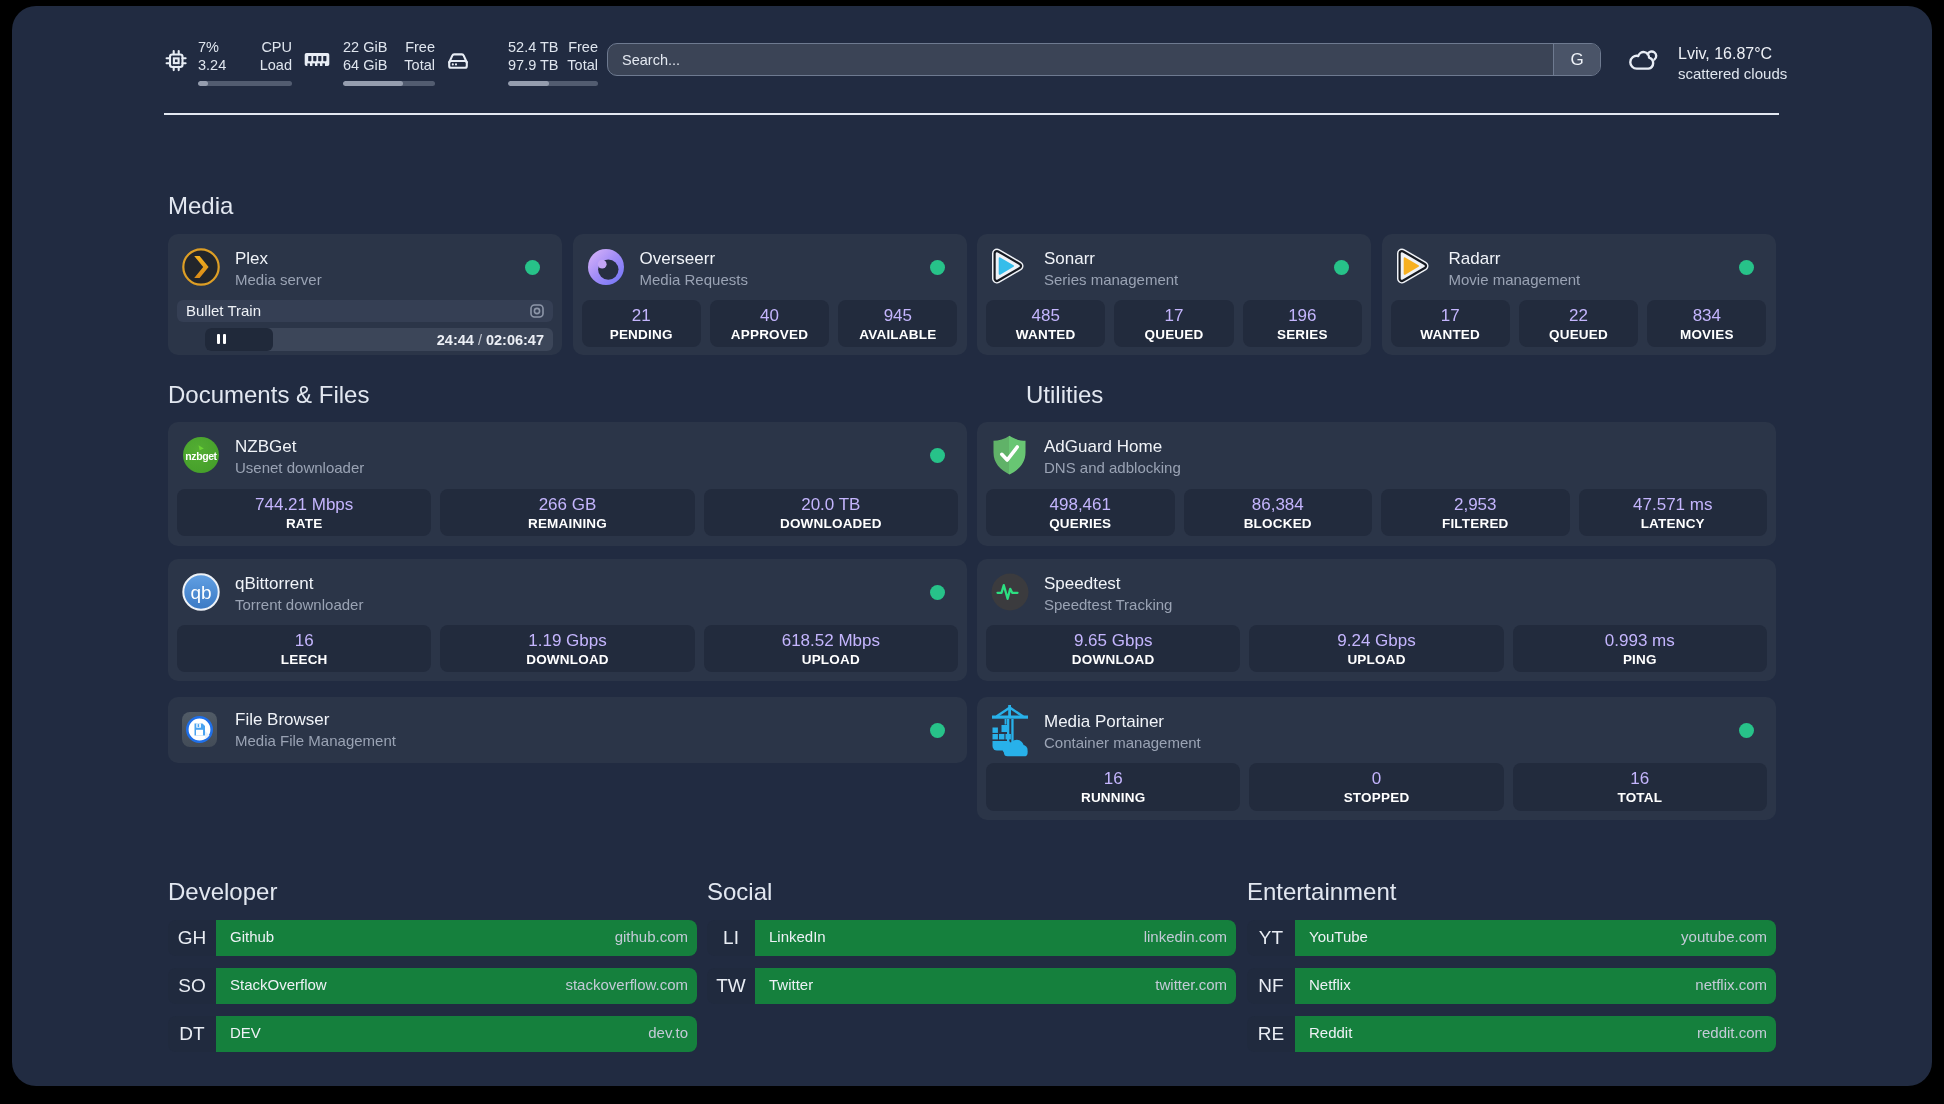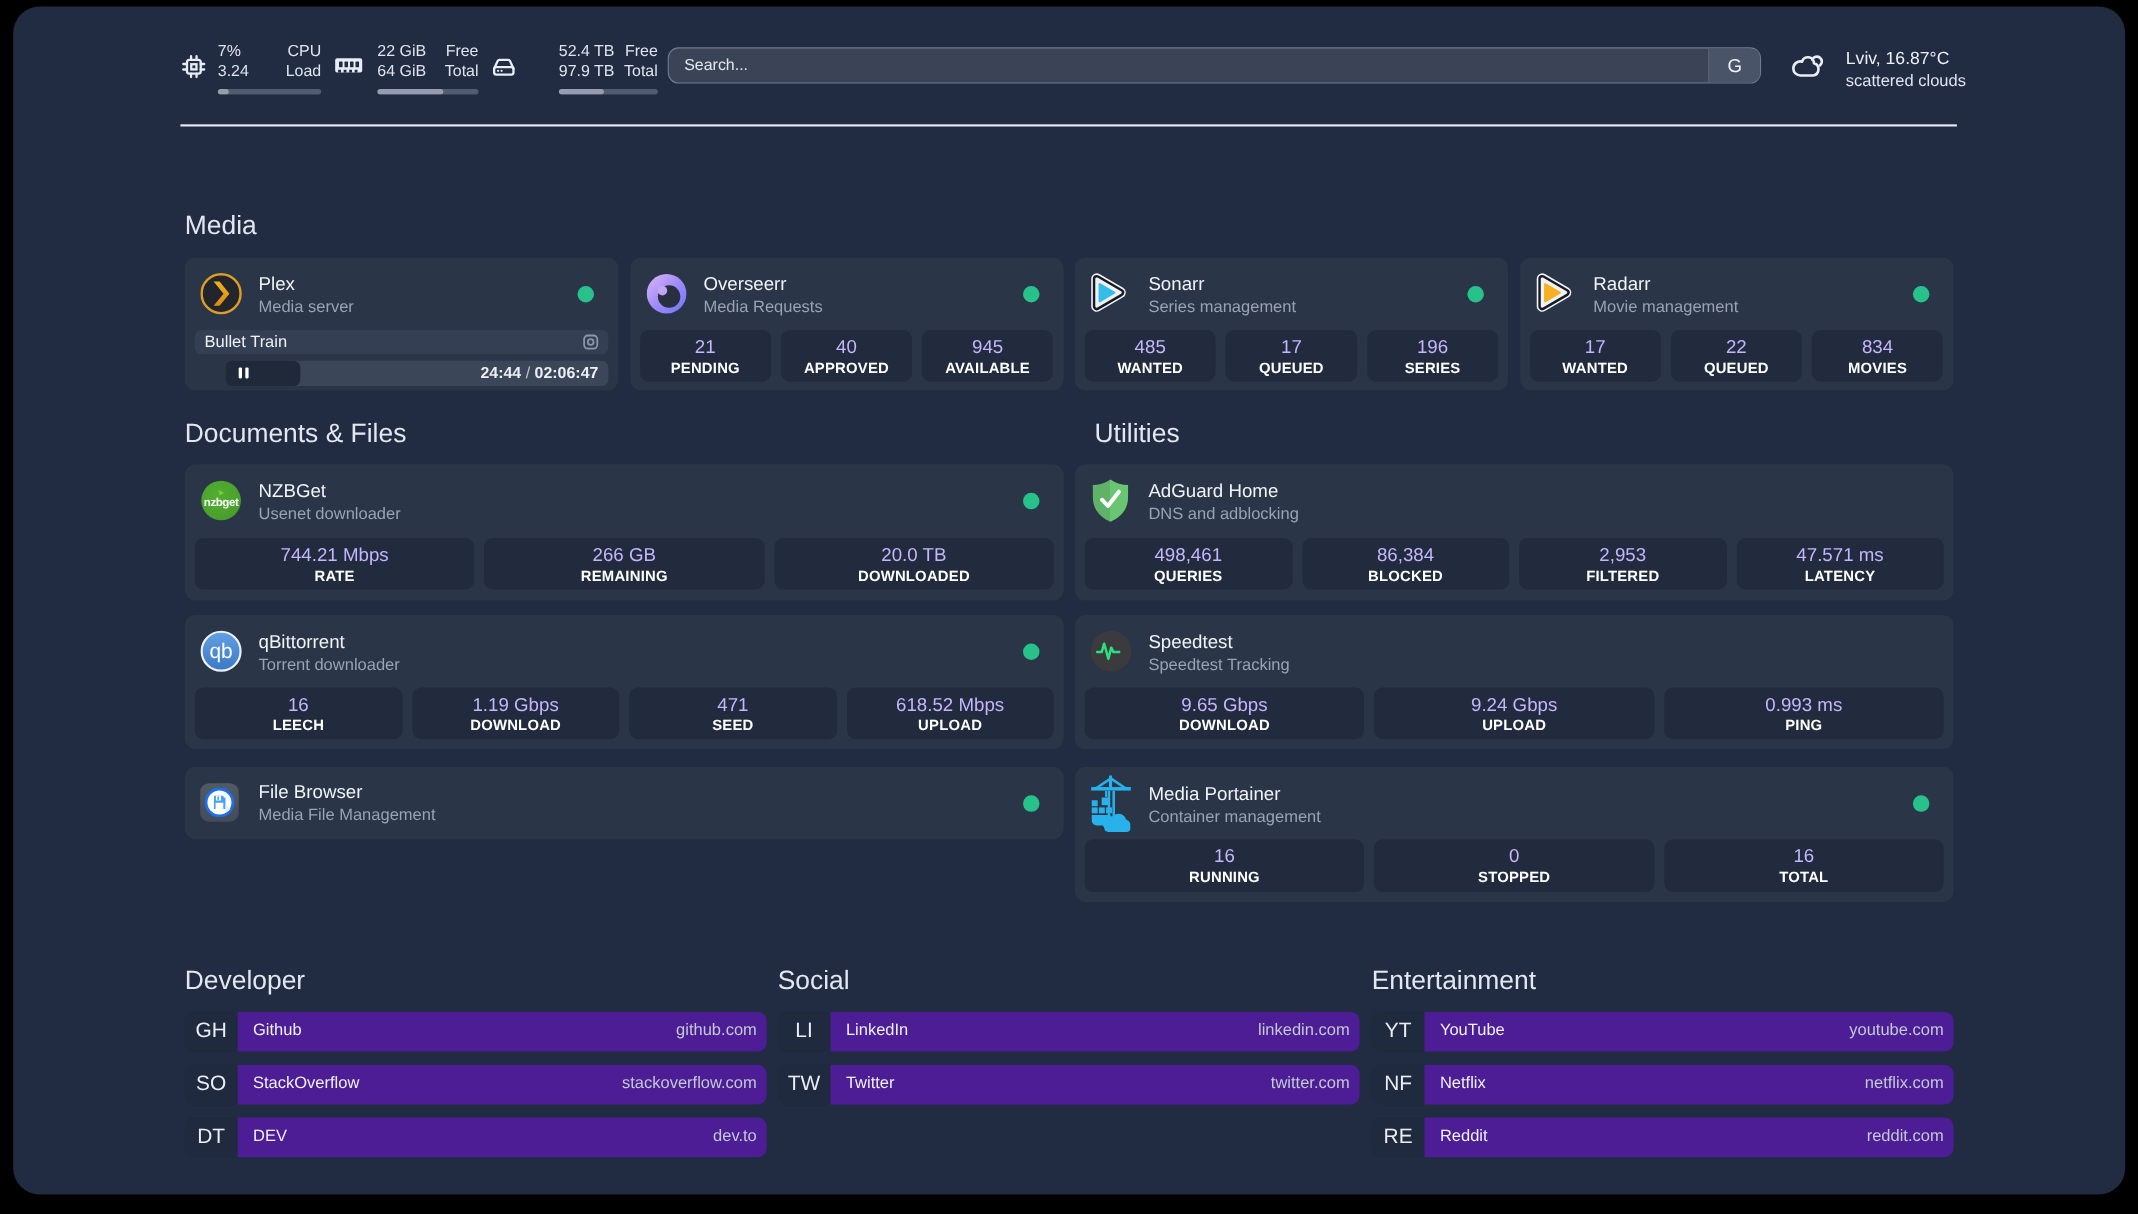--- a/index.html
+++ b/index.html
@@ -45,21 +45,21 @@
   .prow2 { position:absolute; left:9px; right:9px; top:93.5px; height:23px; background:#3c4659; border-radius:6px;margin-left:28px; }
   .pfill { position:absolute; left:0; top:0; bottom:0; width:19.6%; background:#20293a; border-radius:6px; }
   .ptime { position:absolute; right:9px; top:4px; font-size:14.5px; font-weight:700; color:#eceff5; }
   .pause { position:absolute; left:12px; top:6.5px; width:9px; height:10px; }
   .pause i { position:absolute; top:0; bottom:0; width:3px; background:#fff; border-radius:1px; }
 
   
   .bkrow { position:absolute; height:36px; background:#202a3e; border-radius:8px; }
   .bkab  { position:absolute; left:0; top:0; bottom:0; width:48px; display:flex; align-items:center;
            justify-content:center; font-size:19px; color:#e9edf4; }
-  .bkpill{ position:absolute; left:48px; right:0; top:0; bottom:0; background:#4c1d95; border-radius:0 8px 8px 0;text-decoration:underline; }
+  .bkpill{ position:absolute; left:48px; right:0; top:0; bottom:0; background:#15803d; border-radius:0 8px 8px 0;text-decoration:underline; }
   .bkname{ position:absolute; left:14px; top:8px; font-size:15px; color:#eef1f6; }
   .bkurl { position:absolute; right:9px; top:8px; font-size:15px; color:#c3cad7; }
 </style>
 </head>
 <body>
 <div class="page">
 
   <svg class="abs" style="left:152px; top:42px;" width="24" height="25" viewBox="0 0 24 24" fill="none" stroke="#e8edf5" stroke-width="2.1" stroke-linecap="round">
     <rect x="6" y="6" width="12.5" height="12.5" rx="2.2"></rect>
     <rect x="9.9" y="9.9" width="4.7" height="4.7" stroke-width="2.1"></rect>
@@ -250,21 +250,21 @@
           <div class="sl">QUEUED</div>
         </div>
       <div class="stat">
           <div class="sv">834</div>
           <div class="sl">MOVIES</div>
         </div>
     </div>
   </div>
 
   <div class="h2" style="left:156px; top:374px;">Documents &amp; Files</div>
-  <div class="h2" style="left:983px; top:374px;">Utilities</div>
+  <div class="h2" style="left:1014px; top:374px;">Utilities</div>
 
   <div class="card" style="left:156px; top:416px; width:799px; height:124px;">
     <svg class="icon" viewBox="0 0 38 38">
       <defs>
           <radialGradient id="nzbg" cx="0.4" cy="0.35" r="0.85">
         <stop offset="0" stop-color="#53ad33"></stop>
             <stop offset="1" stop-color="#429c28"></stop>
           </radialGradient>
         </defs>
       <circle cx="19" cy="19" r="18" fill="url(#nzbg)"></circle>
@@ -338,24 +338,20 @@
     <div class="desc">Torrent downloader</div>
     <div class="dot"></div>
     <div class="stats" style="top:66px;">
       <div class="stat">
           <div class="sv">16</div>
           <div class="sl">LEECH</div>
         </div>
       <div class="stat">
           <div class="sv">1.19 Gbps</div>
           <div class="sl">DOWNLOAD</div>
-        </div>
-      <div class="stat">
-          <div class="sv">471</div>
-          <div class="sl">SEED</div>
         </div>
       <div class="stat">
           <div class="sv">618.52 Mbps</div>
           <div class="sl">UPLOAD</div>
         </div>
     </div>
   </div>
 
   <div class="card" style="left:965px; top:553px; width:799px; height:122px;">
     <svg class="icon" viewBox="0 0 38 38">

